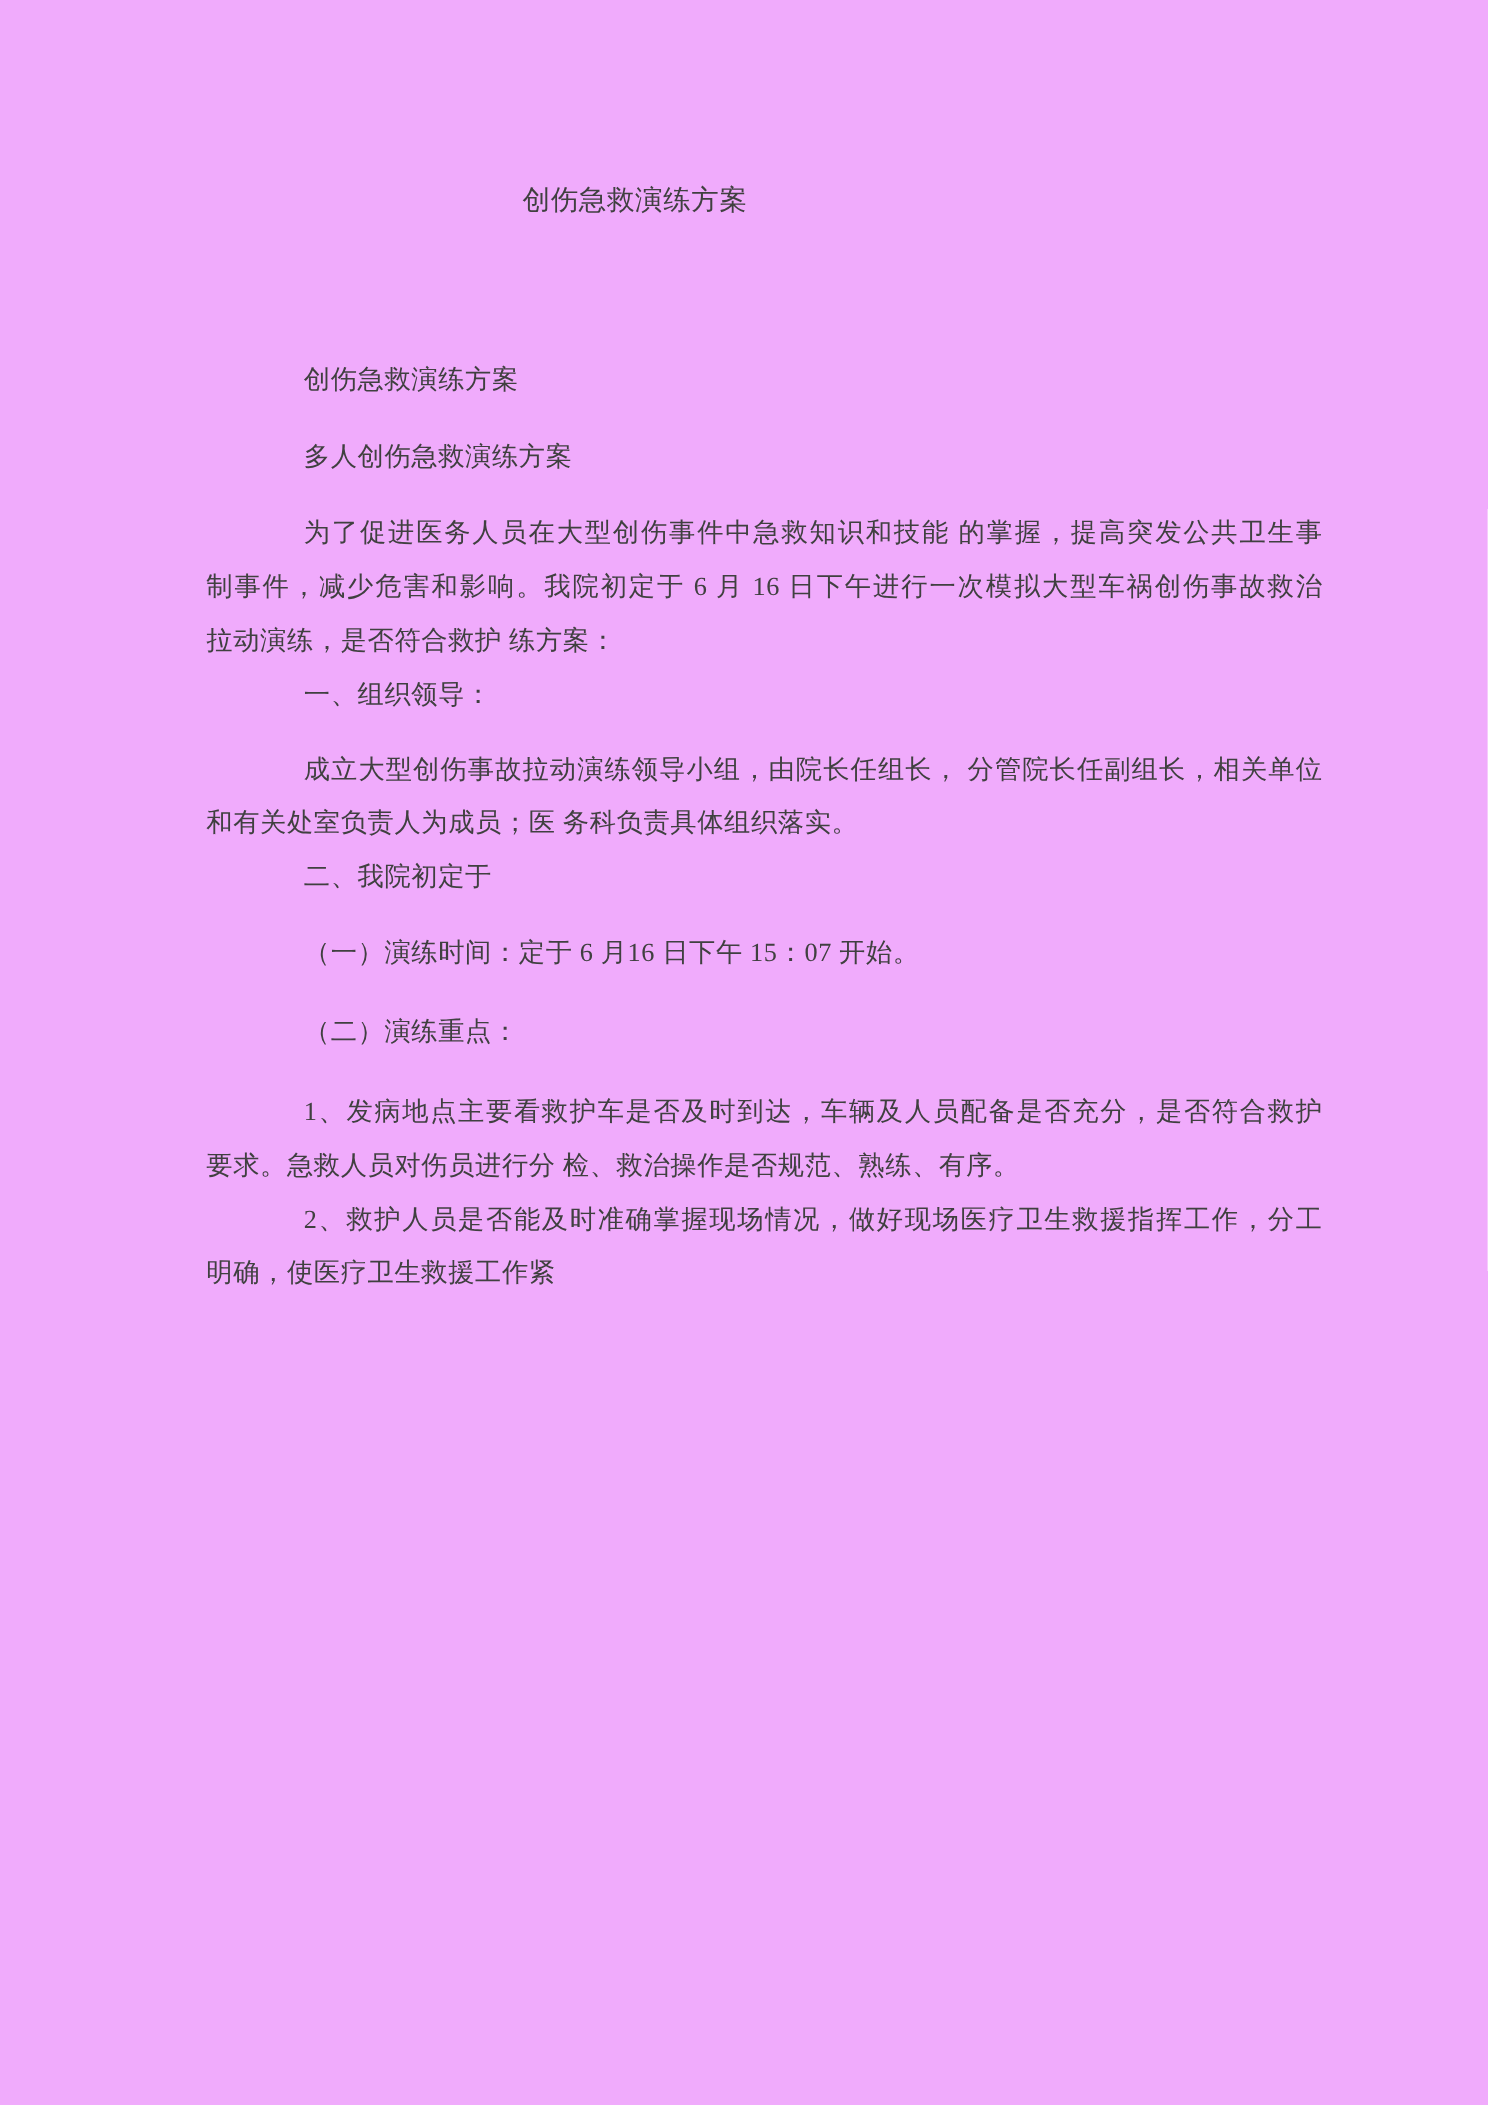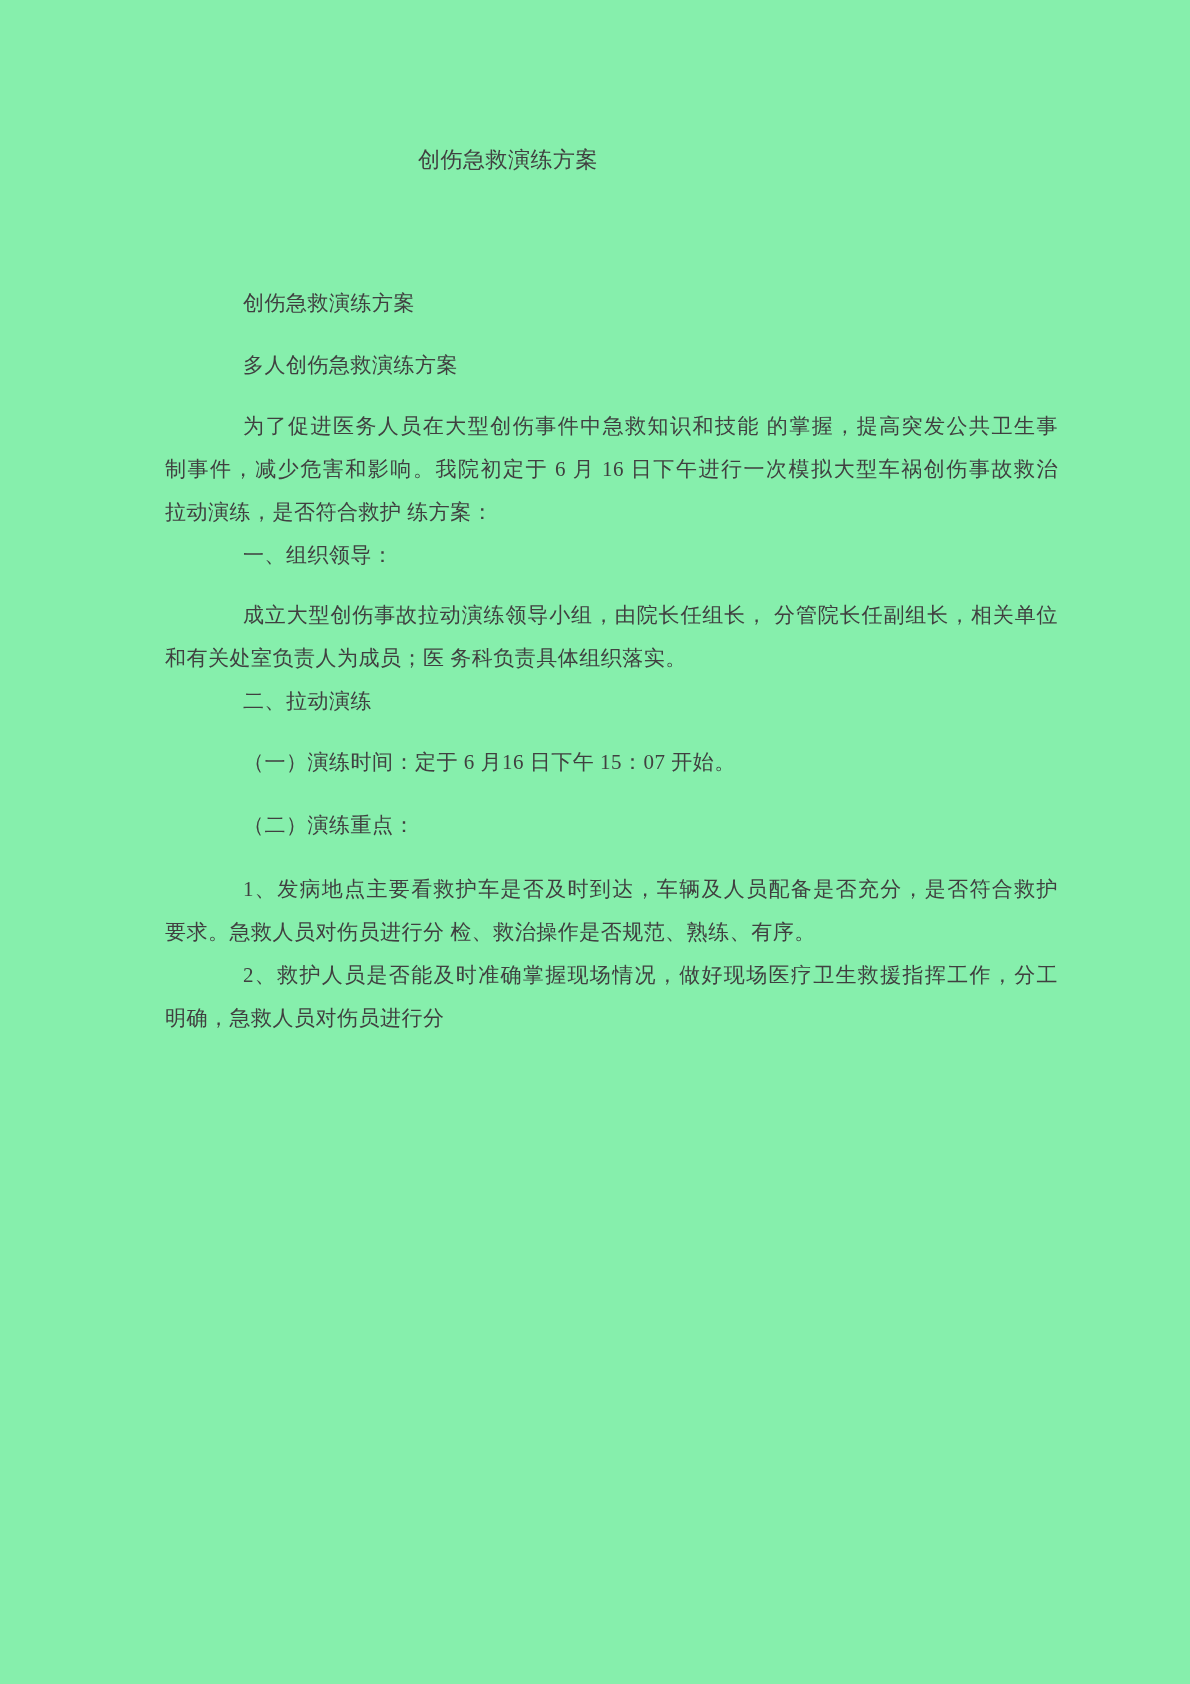--- a/index.html
+++ b/index.html
@@ -9,21 +9,21 @@
   body {
     width: 1190px;
     height: 1684px;
     background: #ffffff;
     overflow: hidden;
   }
   .page {
     position: relative;
     width: 1190px;
     height: 1684px;
-    background: #86efac;
+    background: #f0abfc;
     font-family: "Liberation Serif", "DejaVu Serif", serif;
   }
   .content {
     position: absolute;
     left: 165px;
     top: 138px;
     width: 893px;
     color: #404040;
     font-size: 21px;
     line-height: 43px;
@@ -69,26 +69,26 @@
 
     <div class="line indent full mt-18">为了促进医务人员在大型创伤事件中急救知识和技能 的掌握，提高突发公共卫生事</div>
     <div class="line full">制事件，减少危害和影响。我院初定于 6 月 16 日下午进行一次模拟大型车祸创伤事故救治</div>
     <div class="line">拉动演练，是否符合救护 练方案：</div>
 
     <div class="line indent">一、组织领导：</div>
 
     <div class="line indent full mt-17">成立大型创伤事故拉动演练领导小组，由院长任组长， 分管院长任副组长，相关单位</div>
     <div class="line">和有关处室负责人为成员；医 务科负责具体组织落实。</div>
 
-    <div class="line indent">二、拉动演练</div>
+    <div class="line indent">二、我院初定于</div>
 
     <div class="line indent mt-18">（一）演练时间：定于 6 月16 日下午 15：07 开始。</div>
 
     <div class="line indent mt-20">（二）演练重点：</div>
 
     <div class="line indent full mt-21">1、发病地点主要看救护车是否及时到达，车辆及人员配备是否充分，是否符合救护</div>
     <div class="line">要求。急救人员对伤员进行分 检、救治操作是否规范、熟练、有序。</div>
 
     <div class="line indent full">2、救护人员是否能及时准确掌握现场情况，做好现场医疗卫生救援指挥工作，分工</div>
-    <div class="line">明确，急救人员对伤员进行分</div>
+    <div class="line">明确，使医疗卫生救援工作紧</div>
 
   </div>
 </div>
 
 </body></html>

